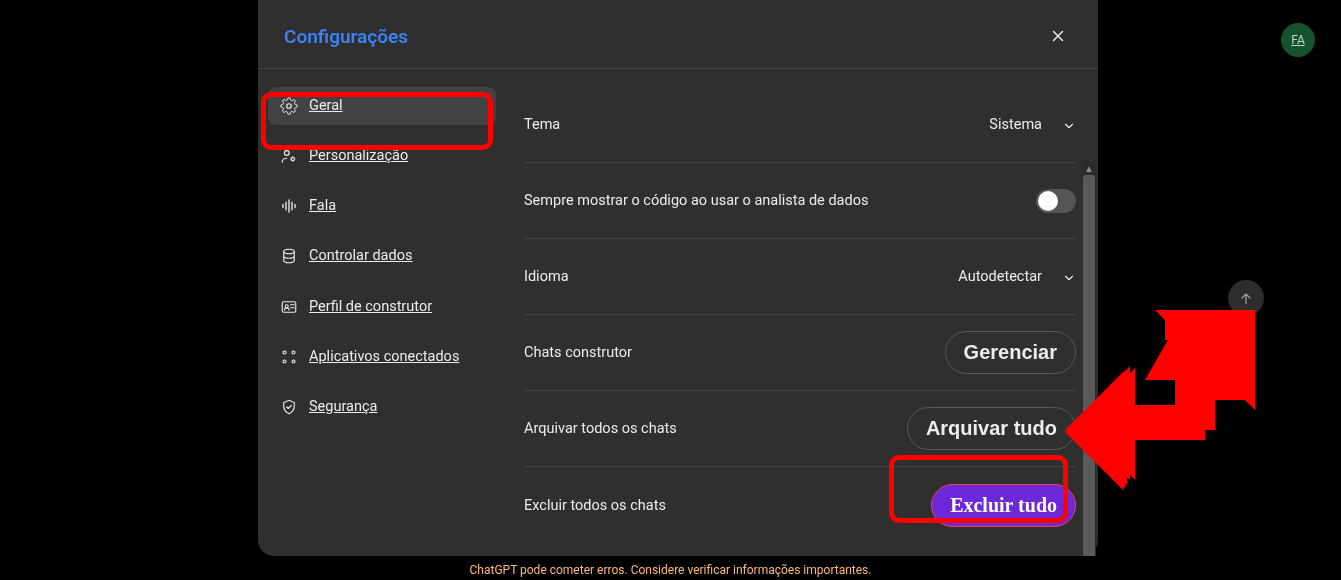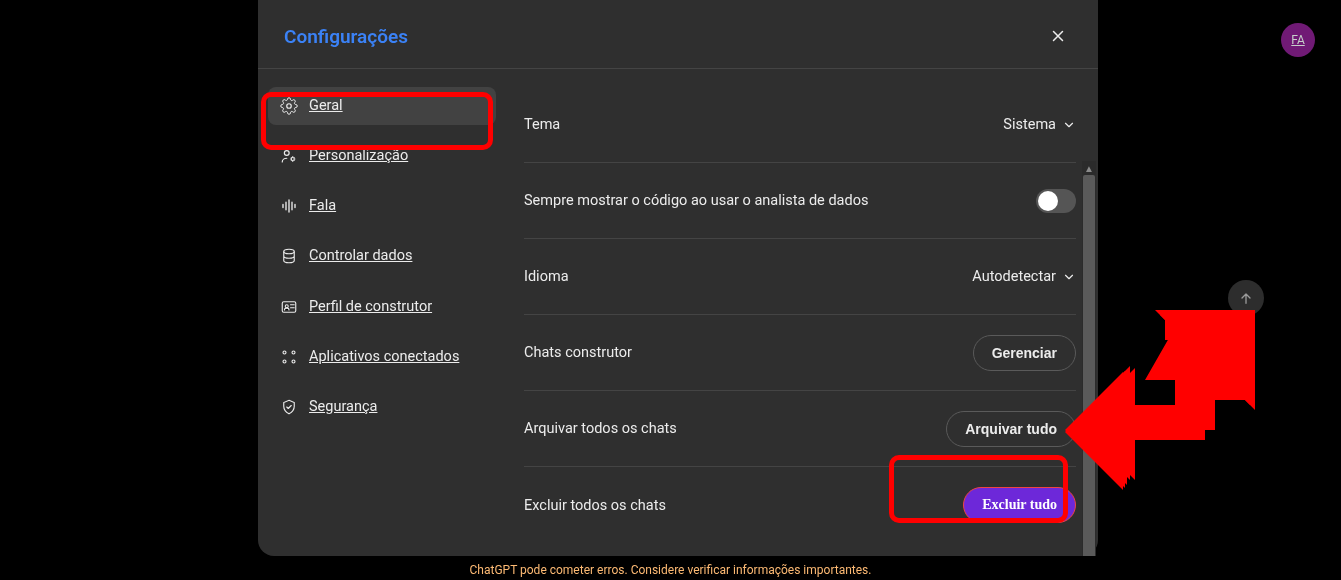--- a/index.html
+++ b/index.html
@@ -19,21 +19,21 @@
   background: #000;
 }
 
 .avatar-badge {
   position: absolute;
   top: 23px;
   right: 26px;
   width: 34px;
   height: 34px;
   border-radius: 50%;
-  background: #701a75;
+  background: #14532d;
   color: #c6cfca;
   font-size: 12px;
   display: flex;
   align-items: center;
   justify-content: center;
   text-decoration: underline;
 }
 
 .send-circle {
   position: absolute;
@@ -156,38 +156,38 @@
 
 .row:last-child { border-bottom: none; }
 
 .row-label {
   color: #ececec;
   font-size: 14.5px;
 }
 
 .row-value {
   display: flex;
-  align-items: center;
-  gap: 6px;
+  align-items: flex-end;
+  gap: 20px;
   color: #ececec;
   font-size: 14.5px;
   cursor: pointer;
 }
 
 .chevron-down {
   display: inline-block;
 }
 
 .pill-btn {
   border: 1px solid #5a5a5a;
   background: transparent;
   color: #ececec;
   padding: 9px 18px;
   border-radius: 999px;
-  font-size: 14px;
+  font-size: 20px;
   font-weight: 600;
   cursor: pointer;
 }
 
 .pill-btn.danger {
   background: #6d28d9;
   border-color: #ef4444;
   color: #fff;
   font-family: Liberation Serif, serif;
 }

